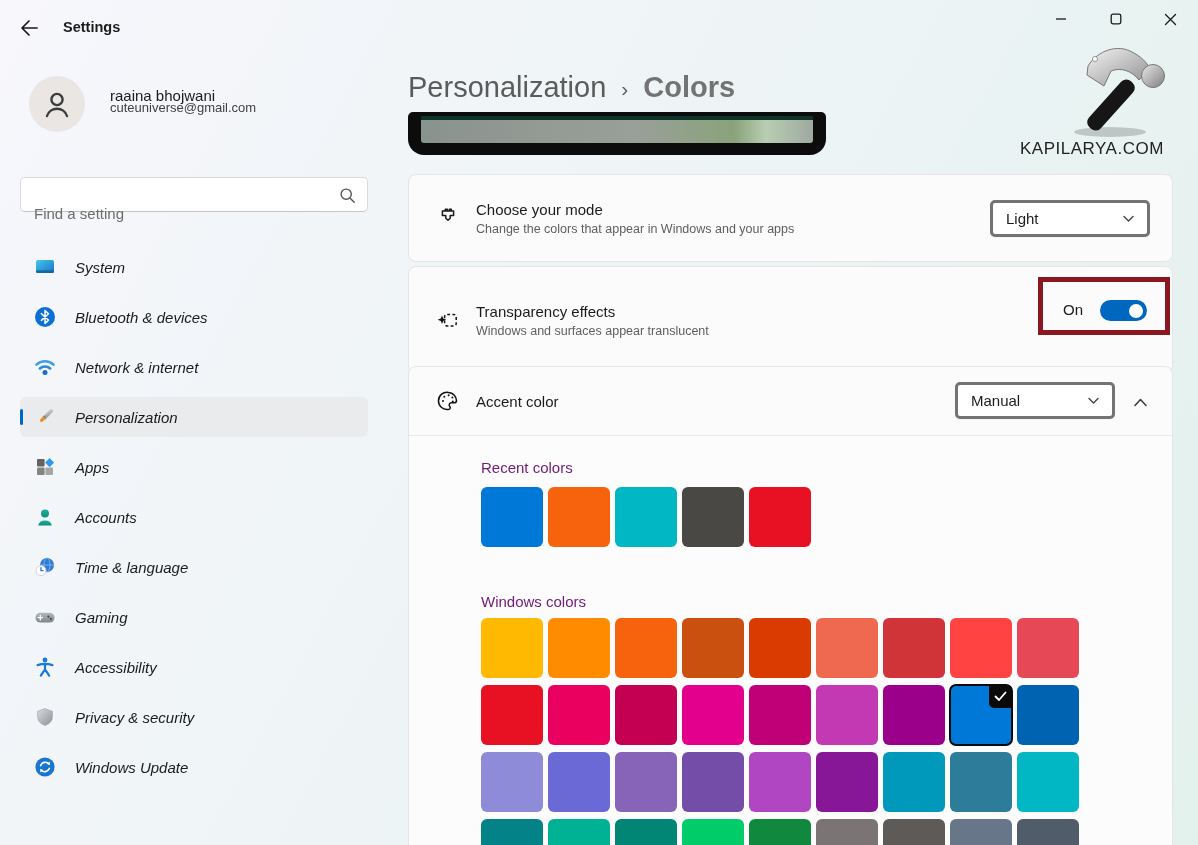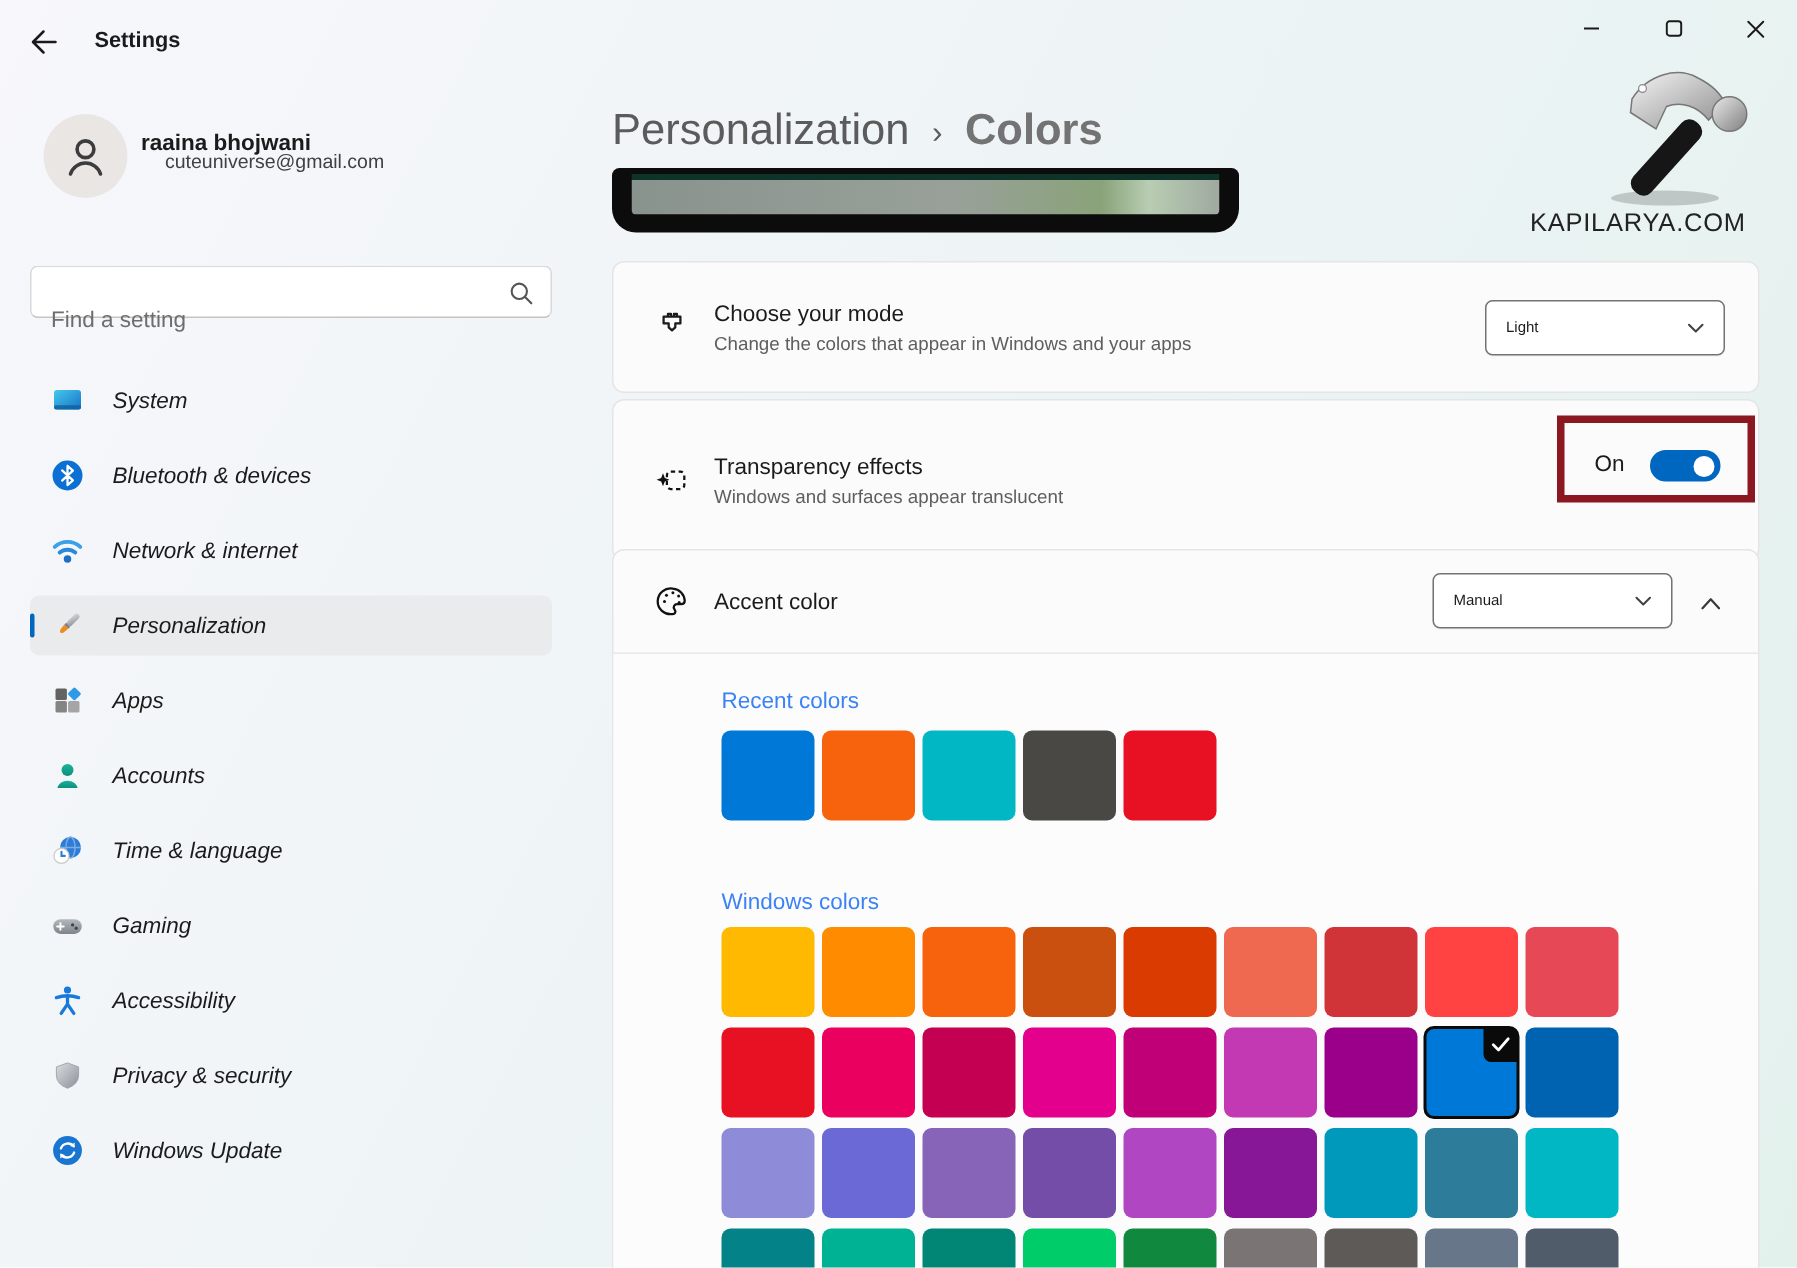--- a/index.html
+++ b/index.html
@@ -13,21 +13,21 @@
   button { background:transparent; border:none; cursor:pointer; font-family:inherit; }
 
   
   .back-btn { position:absolute; left:14px; top:13px; width:30px; height:30px; display:flex; align-items:center; justify-content:center; border-radius:5px; }
   .app-title { position:absolute; left:63px; top:19px; font-size:14.5px; font-weight:700; }
   .win-controls { position:absolute; right:0; top:0; display:flex; }
   .win-btn { width:55px; height:38px; display:flex; align-items:center; justify-content:center; }
 
   
   .avatar { position:absolute; left:29px; top:76px; width:56px; height:56px; border-radius:50%; background:#e9e6e4; display:flex; align-items:center; justify-content:center; }
-  .profile-name { position:absolute; left:94px; top:87px; font-size:15px; font-weight:700; }
+  .profile-name { position:absolute; left:110px; top:87px; font-size:15px; font-weight:400; }
   .profile-email { position:absolute; left:110px; top:100px; font-size:13px; color:#404040; }
   .searchbox { position:absolute; left:20px; top:177px; width:348px; height:35px; background:#fff; border:1px solid #d9d9d9; border-bottom:1px solid #c4c4c4; border-radius:5px; }
   .searchbox input { width:100%; height:100%; border:none; outline:none; background:transparent; padding:0 36px 0 13px; font-size:15px; font-family:inherit; color:#1b1b1b;margin-top:19px; }
   .searchbox input::placeholder { color:#6d6d6d; }
   .search-glyph { position:absolute; right:11px; top:9px; }
   .nav { position:absolute; left:20px; top:247px; width:348px; }
   .nav-item { position:relative; height:40px; margin-bottom:10px; border-radius:6px; display:flex; align-items:center; padding-left:14px; gap:19px; font-size:15px; cursor:pointer;font-style:italic; }
   .nav-item.selected { background:#eaebec; }
   .nav-item.selected::before { content:''; position:absolute; left:0; top:12px; width:3px; height:16px; border-radius:2px; background:#0067C0; }
   .nav-icon { width:22px; height:22px; display:flex; align-items:center; justify-content:center; }
@@ -46,33 +46,33 @@
   .card-mode { top:174px; height:88px; }
   .card-transparency { top:266px; height:108px; }
   .card-accent { top:366px; height:492px; }
   .card-row { display:flex; align-items:center; height:100%; }
   .accent-header { height:68px; }
   .row-icon { margin-left:27px; width:24px; display:flex; justify-content:center; }
   .row-text { margin-left:16px; }
   .row-title { font-size:15px; color:#1b1b1b; }
   .row-sub { font-size:12.5px; color:#5e5e5e; margin-top:4px; }
 
-  .dropdown { position:absolute; width:160px; height:37px; background:#fff; border:1px solid #737373; border-radius:5px; display:flex; align-items:center; justify-content:space-between; padding:0 13px; font-size:10px; cursor:pointer; box-shadow:0 1px 1px rgba(0,0,0,.03); }
+  .dropdown { position:absolute; width:160px; height:37px; background:#fff; border:3px solid #737373; border-radius:5px; display:flex; align-items:center; justify-content:space-between; padding:0 13px; font-size:15px; cursor:pointer; box-shadow:0 1px 1px rgba(0,0,0,.03); }
   .dd-mode { right:22px; top:25px; }
   .dd-accent { right:57px; top:15px; }
   .collapse-btn { position:absolute; right:19px; top:22px; width:26px; height:26px; display:flex; align-items:center; justify-content:center; }
 
   .toggle-label { position:absolute; right:89px; top:34px; font-size:15px; }
   .toggle { position:absolute; right:25px; top:33px; width:47px; height:21px; border-radius:11px; background:#0067C0; cursor:pointer; }
   .toggle .knob { position:absolute; right:4px; top:3.5px; width:14px; height:14px; border-radius:50%; background:#fff; }
   .highlight-rect { position:absolute; left:1038px; top:277px; width:132px; height:58px; border:5px solid #8B1721; z-index:5; }
 
   .accent-divider { position:absolute; left:0; right:0; top:68px; height:1px; background:#e8e8e8; }
   .accent-body { position:absolute; left:0; right:0; top:69px; bottom:0; background:#fcfcfc; border-radius:0 0 8px 8px; padding:23px 0 0 72px; }
-  .section-label { font-size:15px; color:#3b82f6; }
+  .section-label { font-size:15px; color:#701a75; }
   .label-windows { margin-top:46px; }
   .swatch-row { display:flex; gap:5px; margin-top:11px; }
   .swatch-grid { display:grid; grid-template-columns:repeat(9,62px); gap:7px 5px; margin-top:8px; }
   .swatch { width:62px; height:60px; border-radius:6px; position:relative; cursor:pointer; }
   .swatch.selected { outline:2.5px solid #0a0a0a; outline-offset:-1px; }
   .check-badge { position:absolute; top:0; right:0; width:23px; height:23px; background:#0a0a0a; border-radius:0 6px 0 5px; display:flex; align-items:center; justify-content:center; }
 
   .hammer { position:absolute; left:1058px; top:42px; }
   .wm-text { position:absolute; left:1020px; top:139px; width:175px; font-size:17px; letter-spacing:.5px; color:#222; }
 </style>

